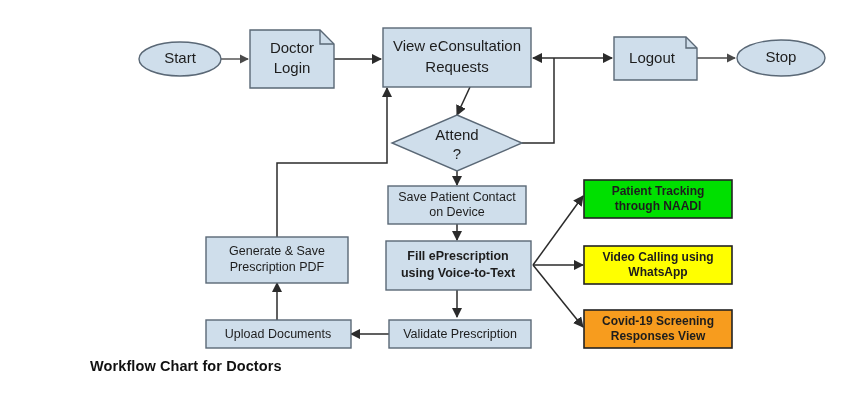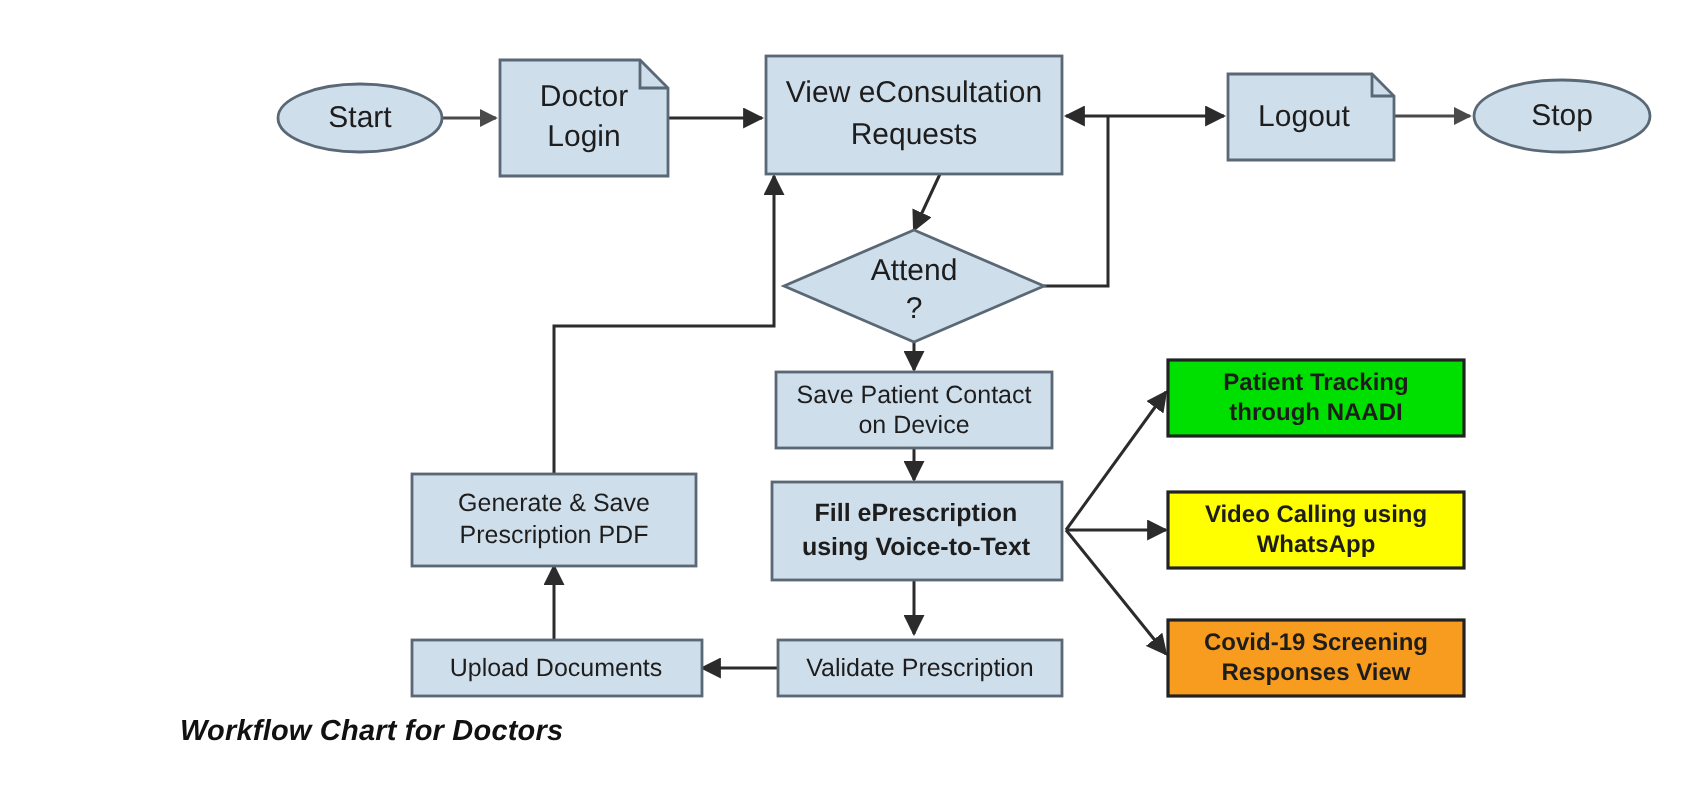--- a/index.html
+++ b/index.html
@@ -59,21 +59,20 @@
   }
   .caption {
     position: absolute;
     left: 90px;
     top: 358px;
     font-family: "Liberation Sans", sans-serif;
     font-size: 14.5px;
     font-weight: bold;
     color: #111111;
     letter-spacing: 0.1px;
-    font-style: italic;
   }
 </style>
 </head>
 <body>
 
 <svg id="chart-root" viewBox="0 0 850 400" xmlns="http://www.w3.org/2000/svg">
 
   <defs>
     <marker id="arrow" viewBox="0 0 10 10" refX="9" refY="5" markerWidth="7" markerHeight="7" orient="auto-start-reverse">
       <path d="M 0 0 L 10 5 L 0 10 z" fill="#2b2b2b"></path>

